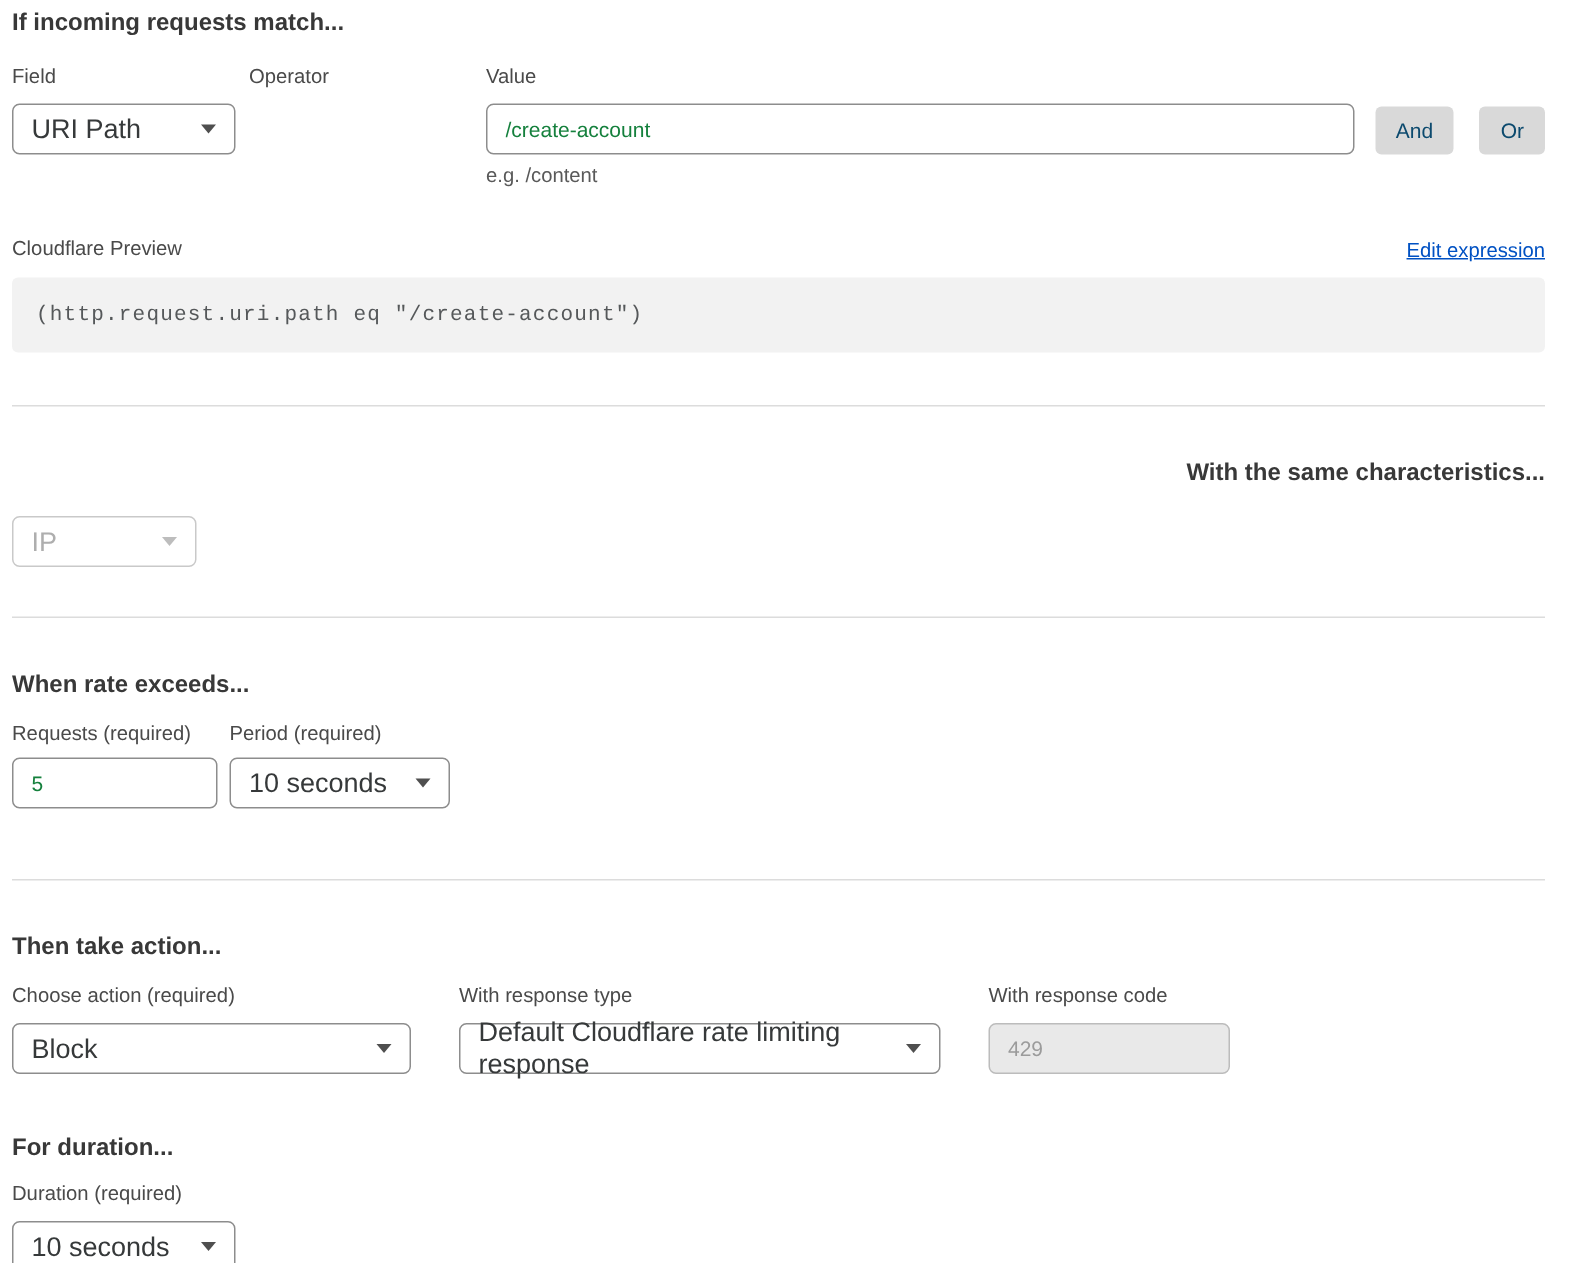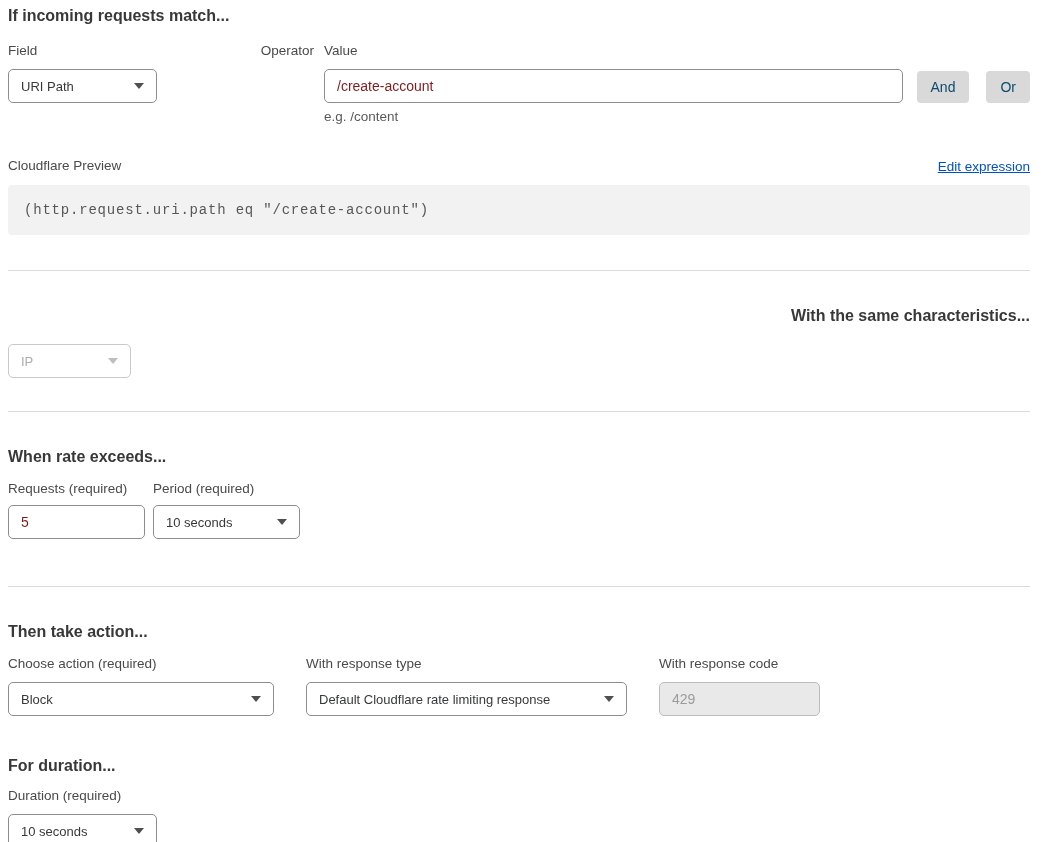--- a/index.html
+++ b/index.html
@@ -33,21 +33,21 @@
 
   .control {
     height: 34px;
     border: 1px solid #8d8d8d;
     border-radius: 5px;
     background: #fff;
     display: flex;
     align-items: center;
     justify-content: space-between;
     padding: 0 12px;
-    font-size: 13px;
+    font-size: 18px;
     color: #36393a;
     cursor: pointer;
   }
   .control.disabled {
     border-color: #c9c9c9;
     color: #aeaeae;
     cursor: default;
   }
 
   .caret {
@@ -60,21 +60,21 @@
   }
   .caret.muted { border-top-color: #bdbdbd; }
 
   .text-input {
     height: 34px;
     width: 100%;
     border: 1px solid #8d8d8d;
     border-radius: 5px;
     padding: 0 12px;
     font-size: 14px;
-    color: #7f1d1d;
+    color: #15803d;
     font-family: "Liberation Sans", sans-serif;
     background: #fff;
     outline: none;
   }
   .text-input:disabled,
   .text-input.disabled {
     background: #e9e9e9;
     border-color: #bcbcbc;
     color: #9b9b9b;
   }
@@ -127,21 +127,21 @@
     padding: 0 16px;
     font-family: "Liberation Mono", "DejaVu Sans Mono", monospace;
     font-size: 14px;
     color: #55585a;
     letter-spacing: 0.8px;
   }
 
   
   .match-row { margin-top: 18px; }
   .group-field    { width: 149px; margin-right: 9px; }
-  .group-operator { width: 148px; margin-right: 10px; text-align: right; }
+  .group-operator { width: 148px; margin-right: 10px; }
   .group-value    { flex: 1; }
   .andor {
     display: flex;
     align-items: center;
     margin-left: 14px;
     margin-top: 27px;
     height: 34px;
     gap: 17px;
   }
 

